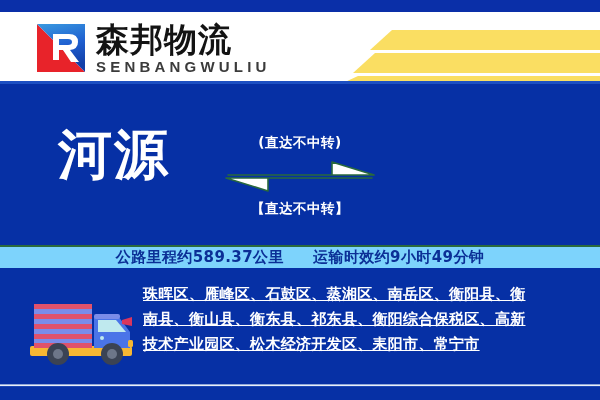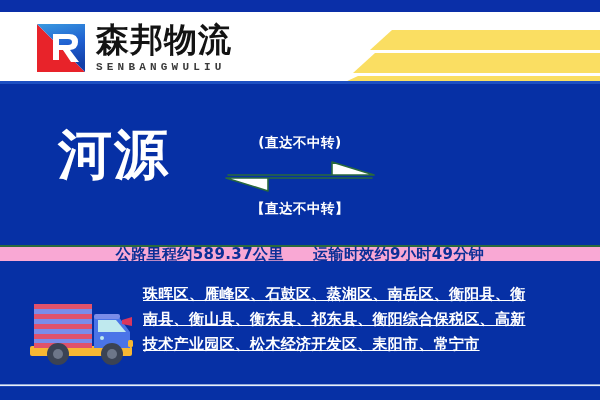--- a/index.html
+++ b/index.html
@@ -46,22 +46,22 @@
   .logo-cn {
     font-family: "DejaVu Sans", "Liberation Sans", sans-serif;
     font-size: 33px;
     font-weight: 700;
     color: #131313;
     letter-spacing: 1px;
     line-height: 36px;
     white-space: nowrap;
   }
   .logo-en {
-    font-family: Liberation Mono, monospace;
-    font-size: 11px;
+    font-family: Liberation Sans, sans-serif;
+    font-size: 15px;
     font-weight: 700;
     color: #3b3b3b;
     letter-spacing: 4.2px;
     line-height: 14px;
     margin-top: 2px;
     white-space: nowrap;
   }
   .stripes {
     position: absolute;
     left: 0; top: 0;
@@ -121,22 +121,22 @@
     position: absolute;
     left: 224px; top: 146px;
     width: 152px; height: 36px;
   }
   .arrow-holder svg { display: block; }
 
   
   .info-bar {
     position: absolute;
     left: 0; top: 233px;
-    width: 600px; height: 16px;
-    background: #f9a8d4;
+    width: 600px; height: 23px;
+    background: #7dd3fc;
     border-top: 2px solid #2a6a3c;
     box-sizing: border-box;
     display: flex;
     align-items: center;
     justify-content: center;
   }
   .info-text {
     font-family: "DejaVu Sans", "Liberation Sans", sans-serif;
     font-size: 15px;
     font-weight: 700;

